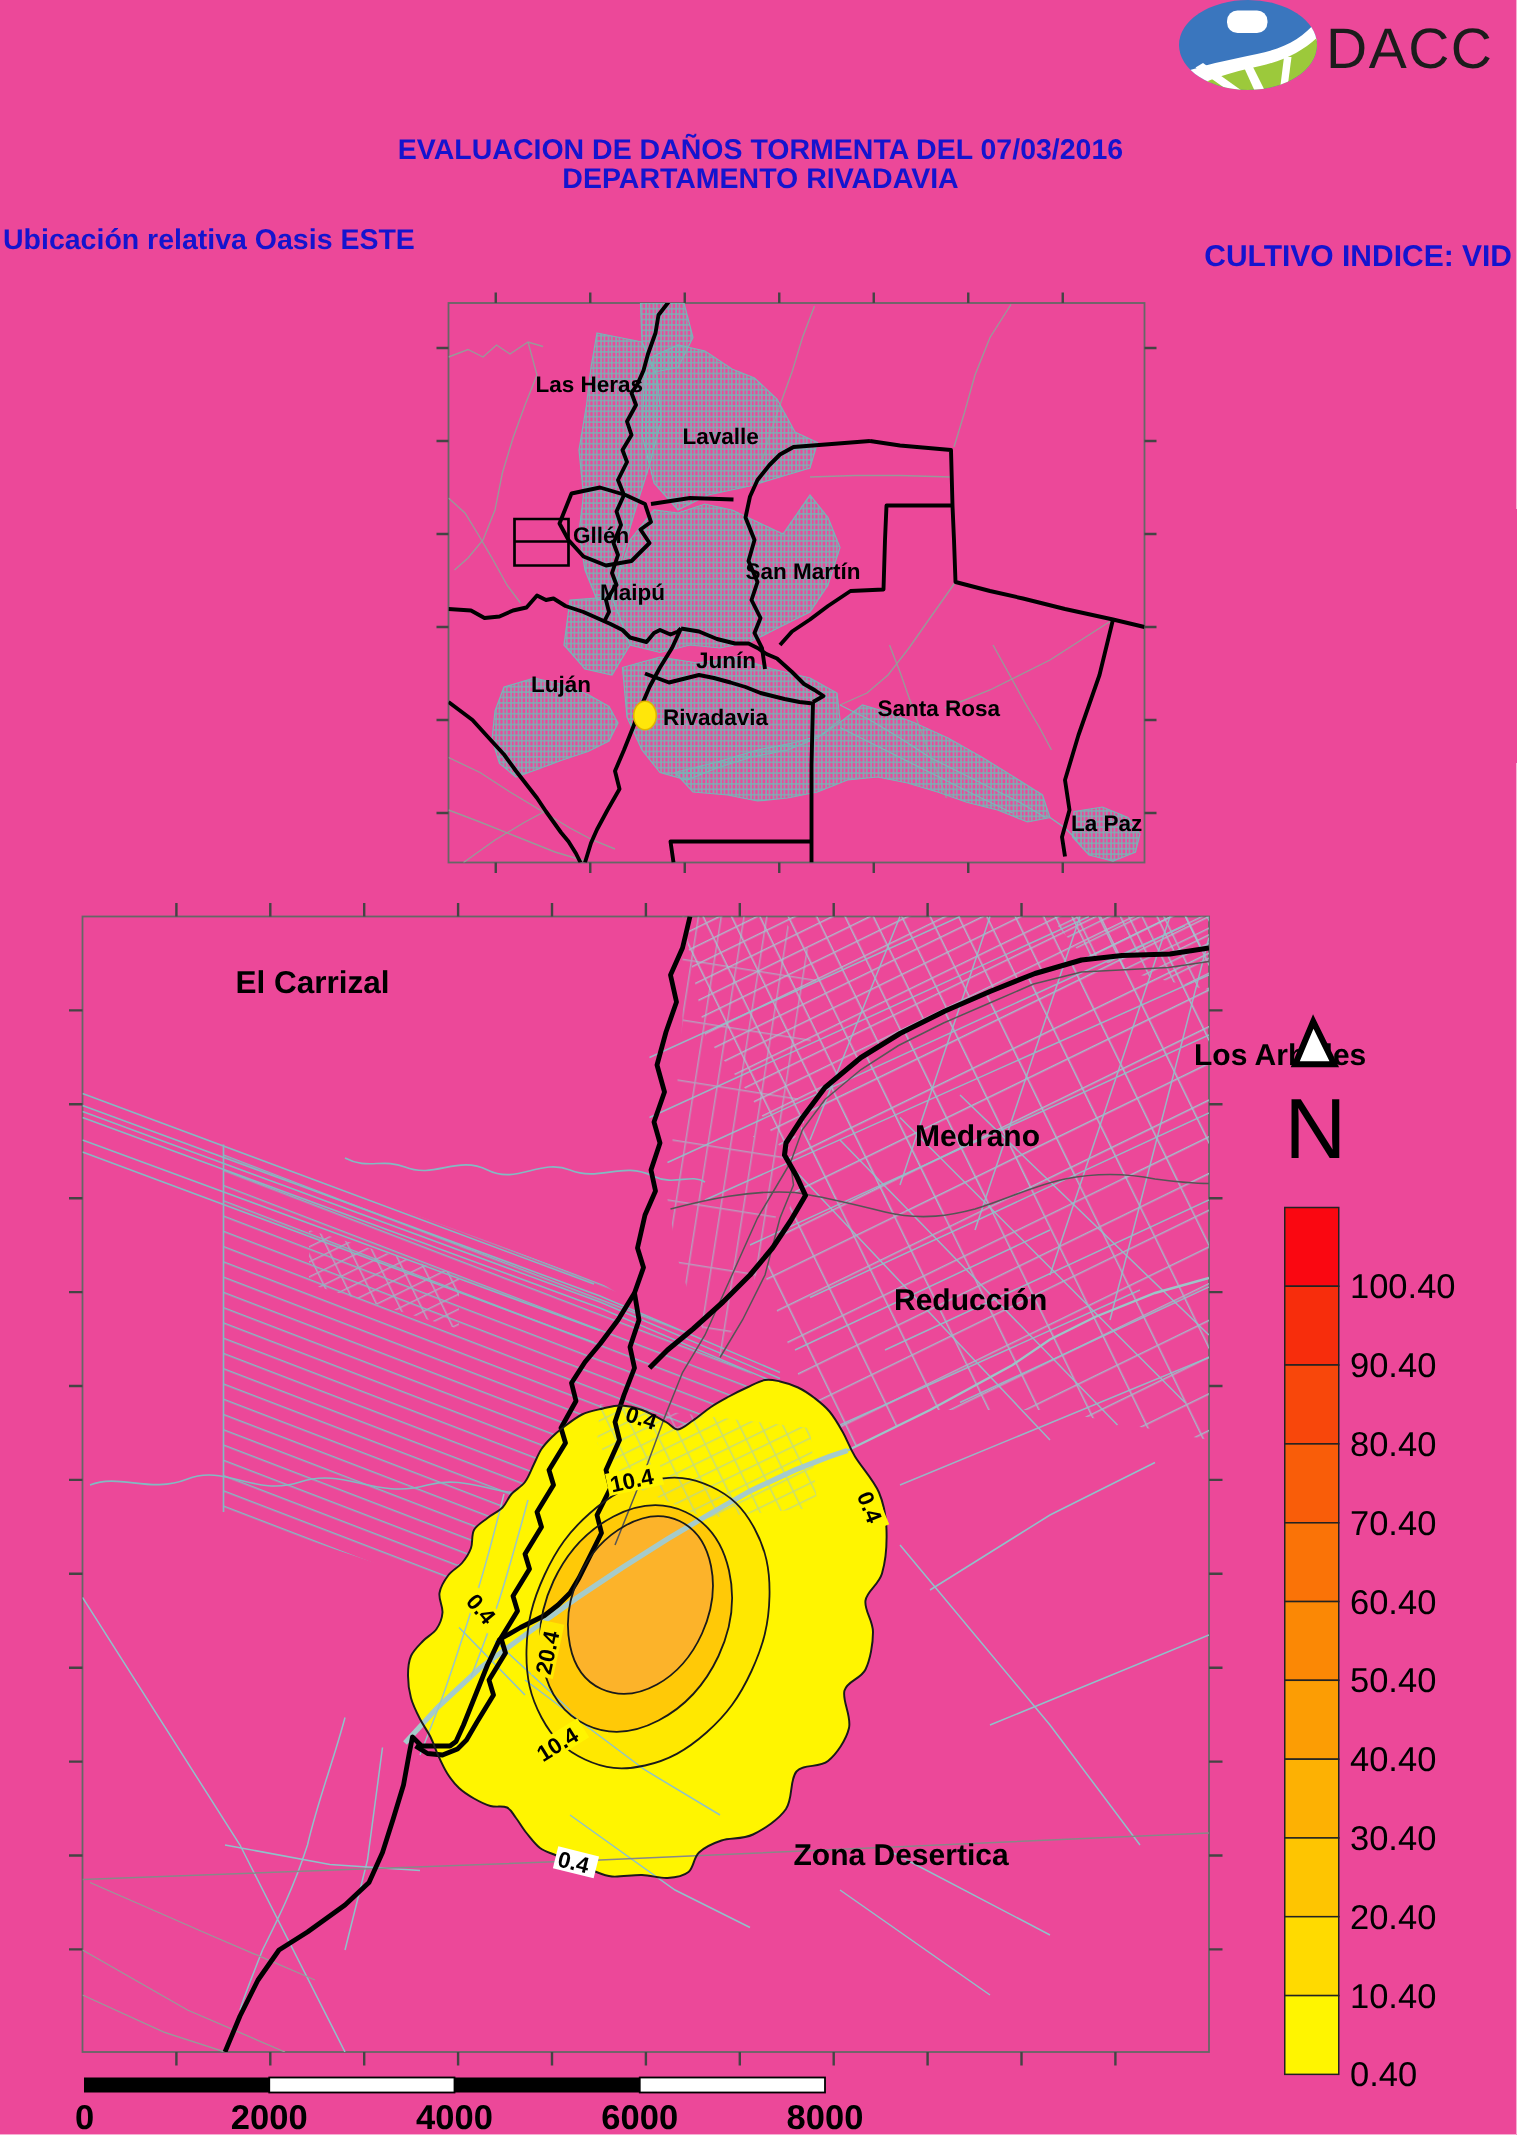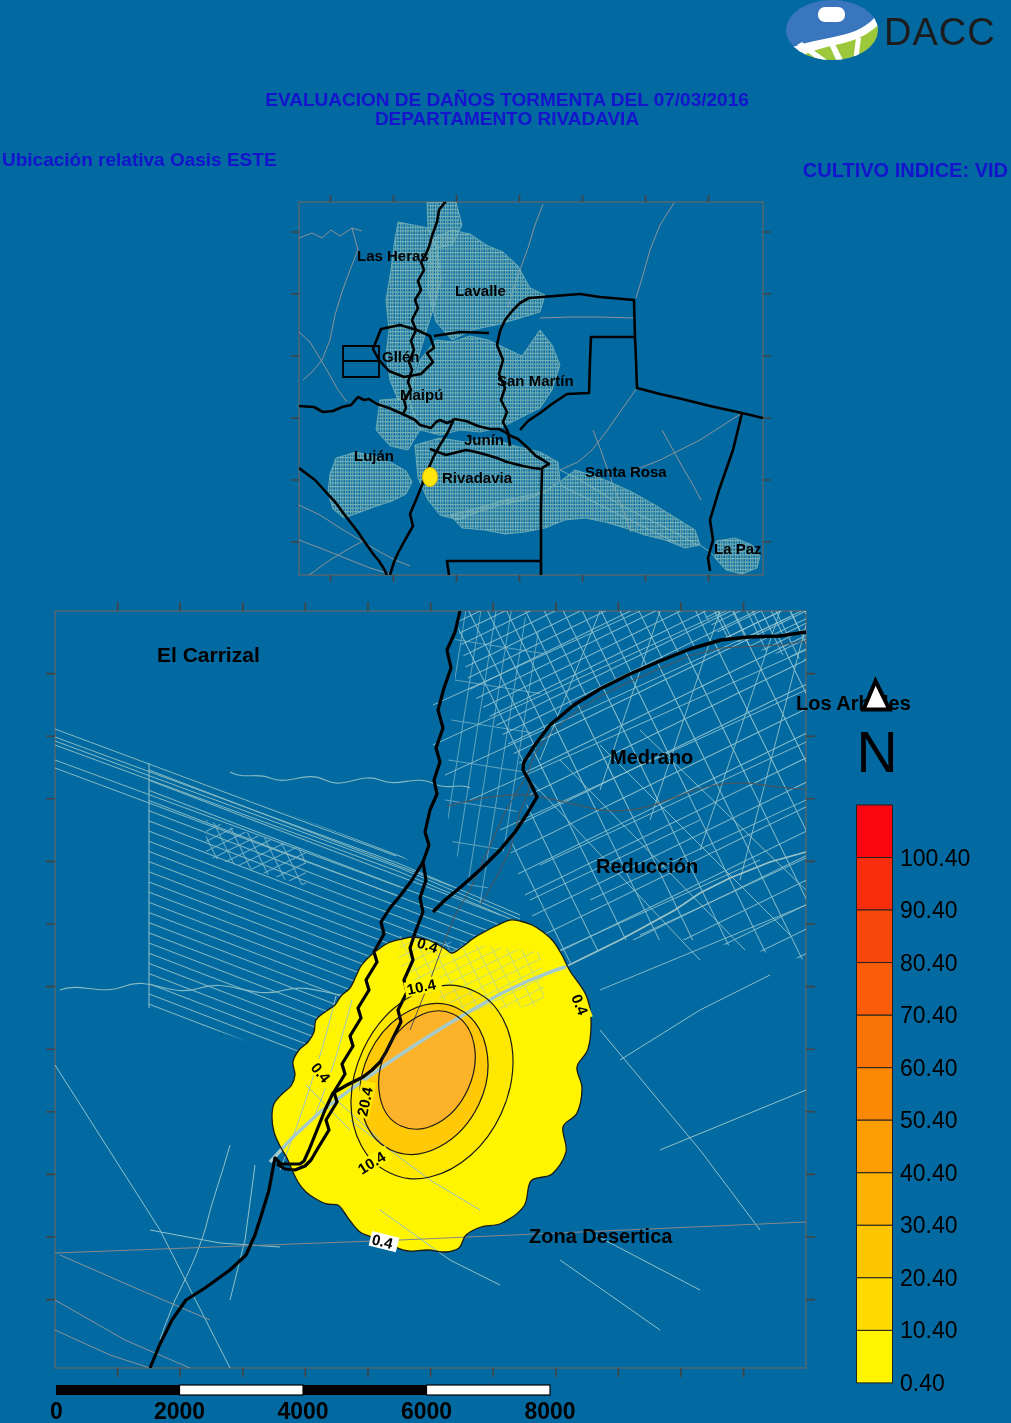--- a/index.html
+++ b/index.html
@@ -1,16 +1,16 @@
 <!DOCTYPE html>
 <html><head>
 <meta charset="utf-8">
 <style>
   html,body{margin:0;padding:0;background:#ffffff;}
-  #page{position:relative;width:1011px;height:1423px;background:#0369a1;overflow:hidden;
+  #page{position:relative;width:1011px;height:1423px;background:#ec4899;overflow:hidden;
         font-family:"Liberation Sans", sans-serif;}
   svg{position:absolute;left:0;top:0;}
   text{font-family:"Liberation Sans", sans-serif;}
 </style>
 </head>
 <body>
 <div id="page">
 <svg width="1011" height="1423" viewBox="0 0 1011 1423">
 <defs>
 

